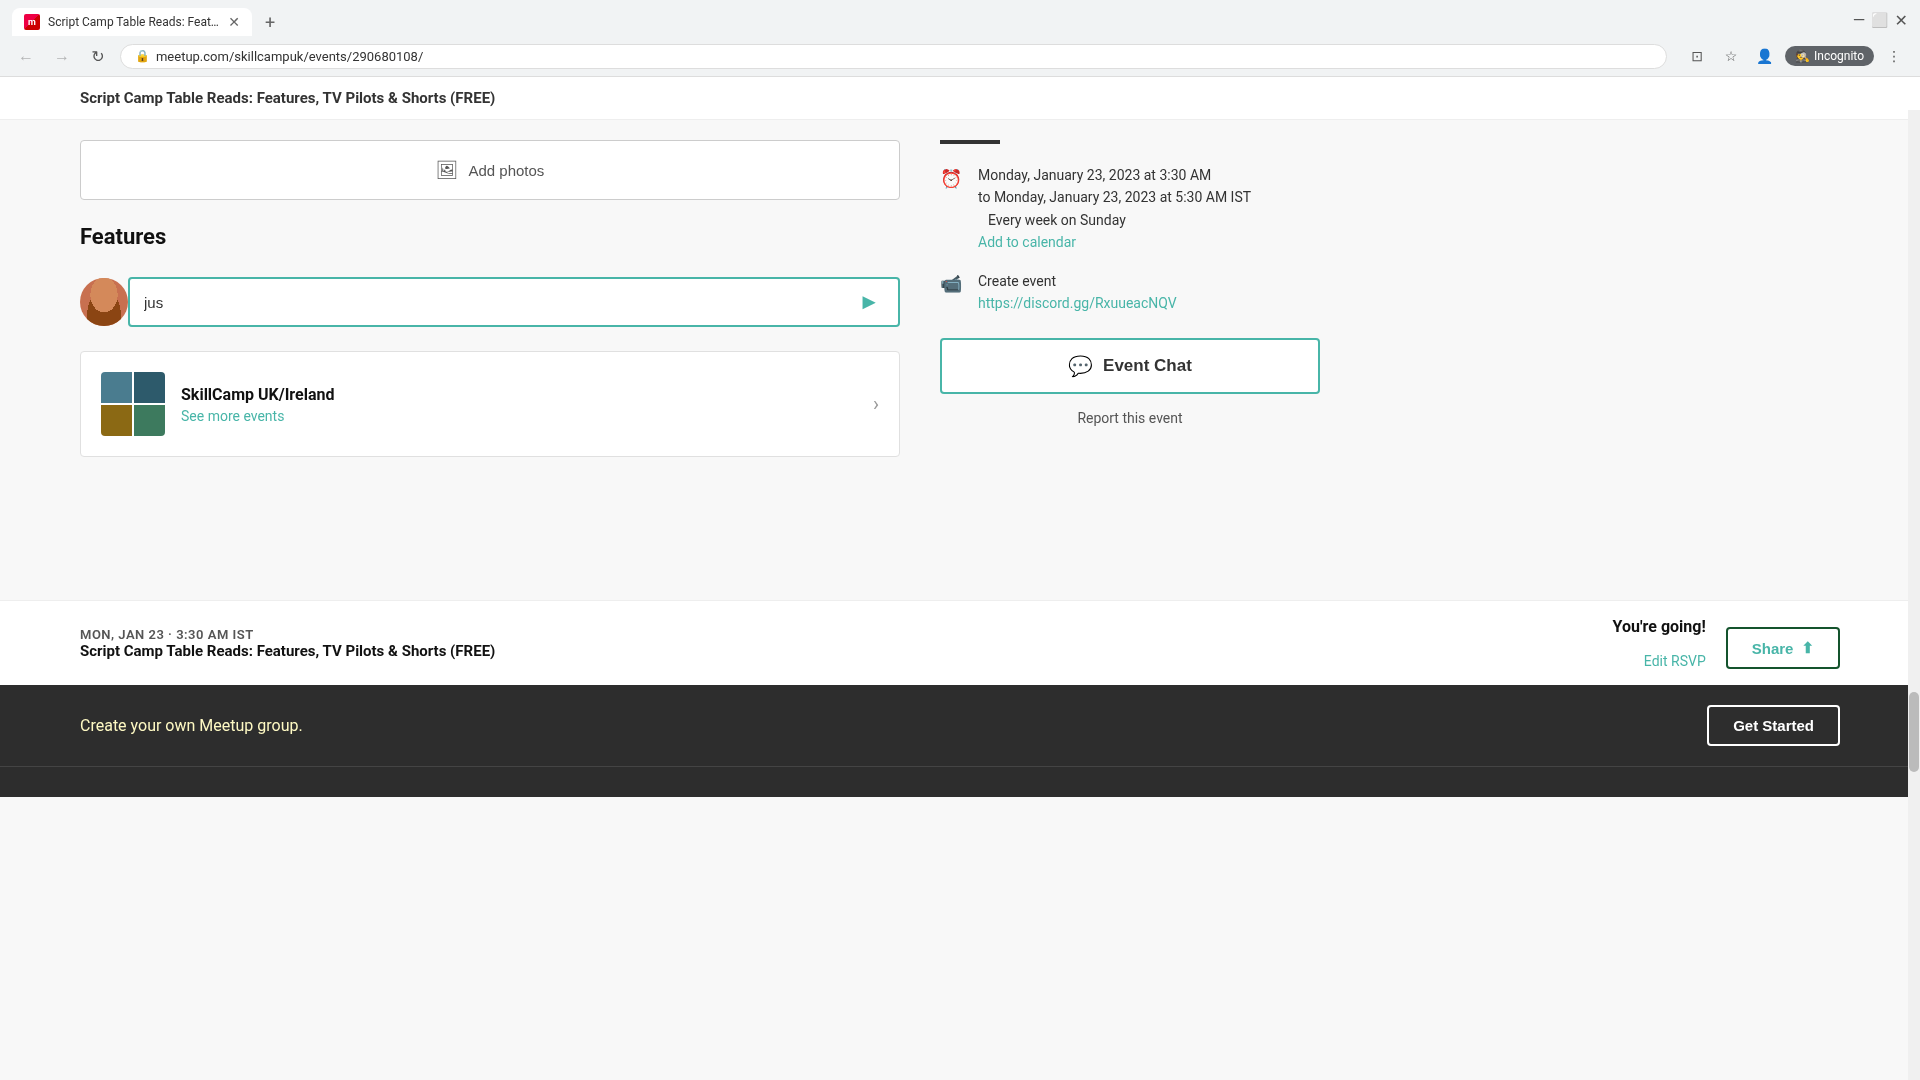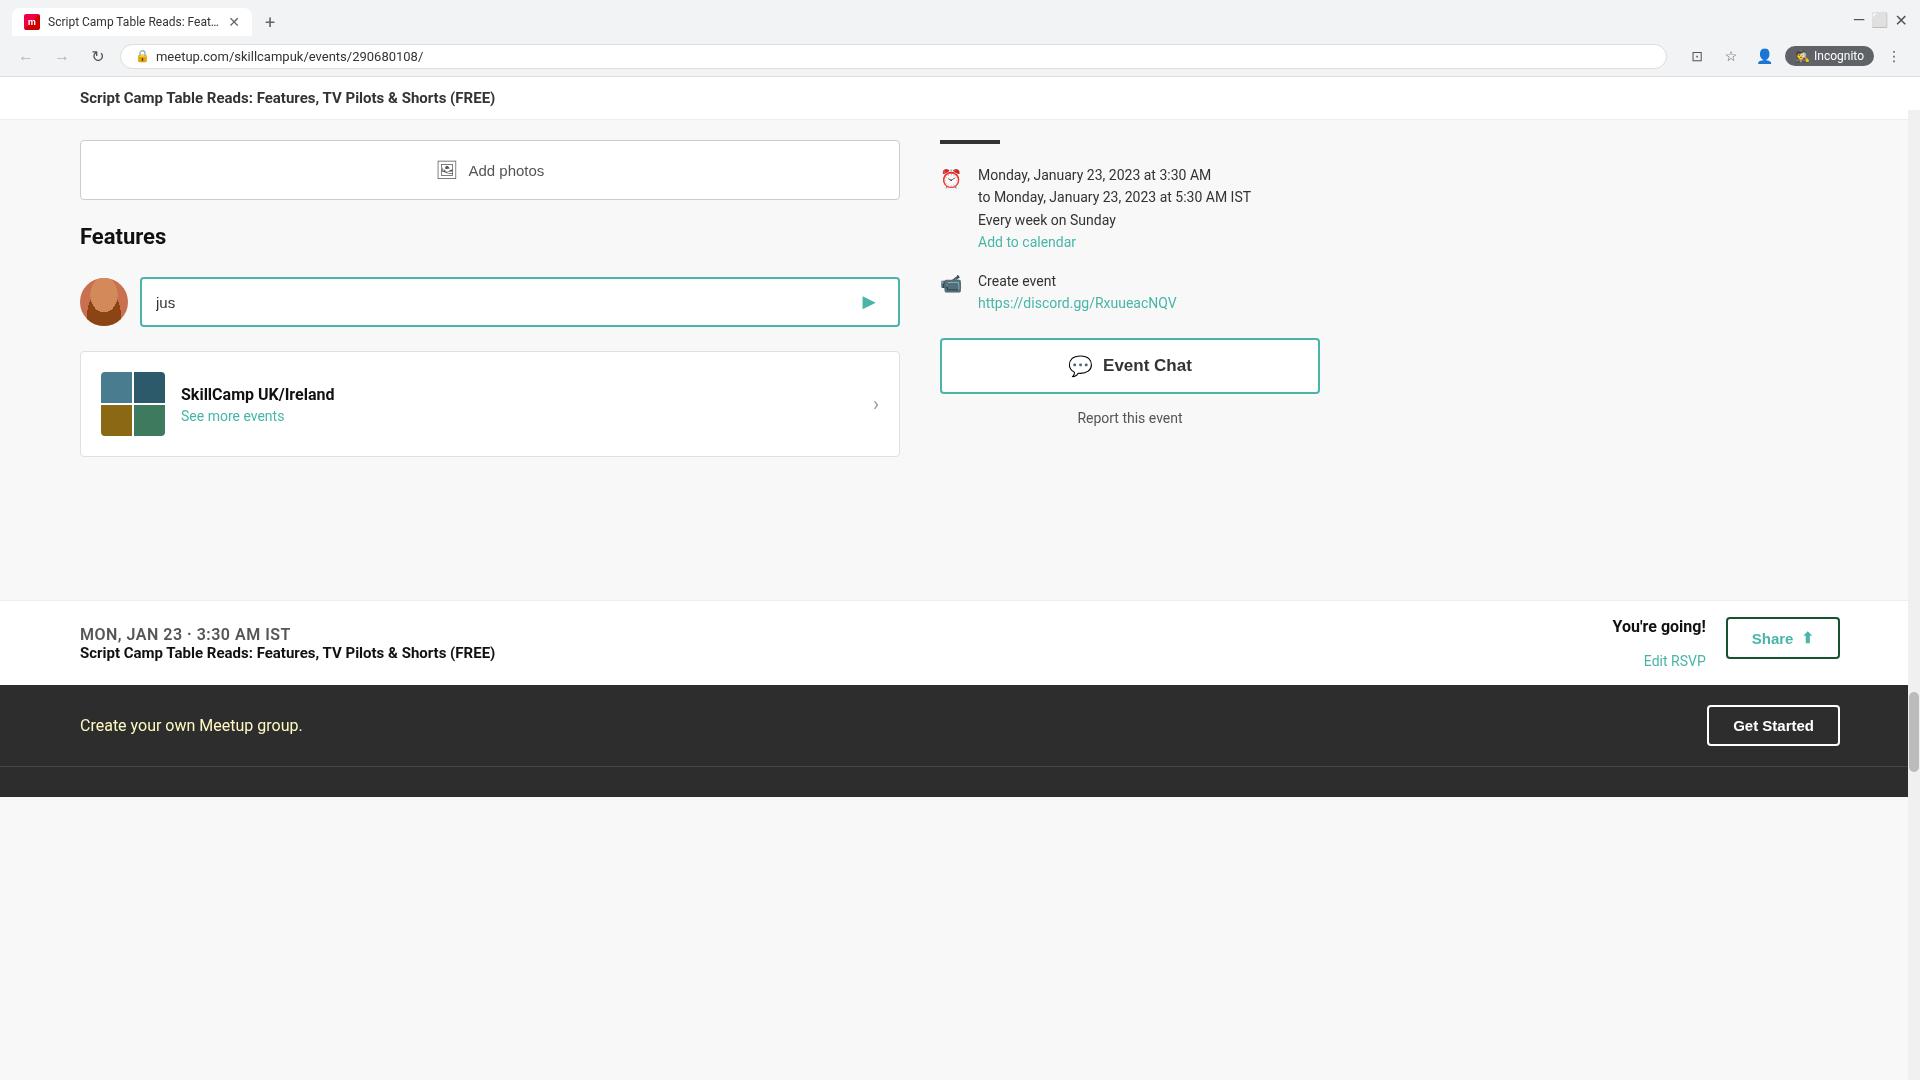--- a/index.html
+++ b/index.html
@@ -174,21 +174,20 @@
     .comments-heading {
       font-size: 22px;
       font-weight: 700;
       margin-bottom: 20px;
       color: #111;
     }
 
     .comment-input-row {
       display: flex;
       align-items: center;
-      gap: 12px;
       margin-bottom: 24px;
       margin-top: 28px;
     }
     .avatar {
       width: 48px;
       height: 48px;
       border-radius: 50%;
       overflow: hidden;
       flex-shrink: 0;
       background: #c44;
@@ -303,20 +302,21 @@
       justify-content: center;
       font-size: 18px;
     }
     .event-time-text {
       font-size: 14px;
       color: #333;
       line-height: 1.6;
     }
     .event-time-text .recurring {
       color: #333;
+      margin-left: 10px;
     }
     .add-to-calendar {
       color: #48b5a8;
       cursor: pointer;
       text-decoration: none;
       font-size: 14px;
     }
 
     .online-event-row {
       display: flex;
@@ -369,34 +369,34 @@
     .footer-bar {
       background: white;
       border-top: 1px solid #eee;
       padding: 16px 80px;
       display: flex;
       align-items: center;
       justify-content: space-between;
     }
     .footer-event-info {}
     .footer-date {
-      font-size: 16px;
+      font-size: 13px;
       font-weight: 600;
       color: #555;
       letter-spacing: 0.5px;
       margin-bottom: 0;
     }
     .footer-event-title {
       font-size: 15px;
       font-weight: 700;
       color: #111;
     }
     .footer-actions {
       display: flex;
-      align-items: flex-start;
+      align-items: flex-end;
       gap: 20px;
     }
     .footer-going {
       text-align: right;
     }
     .footer-going-text {
       font-size: 16px;
       font-weight: 700;
       color: #111;
       margin-bottom: 2px;

